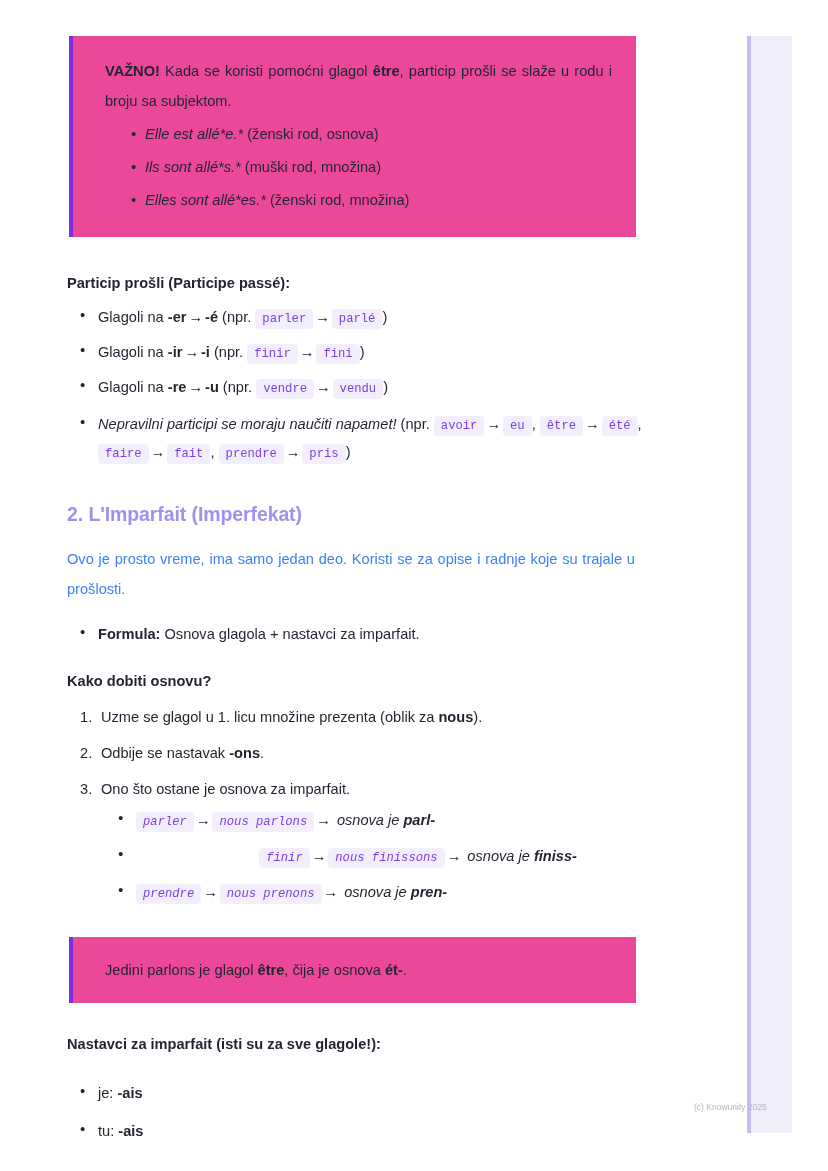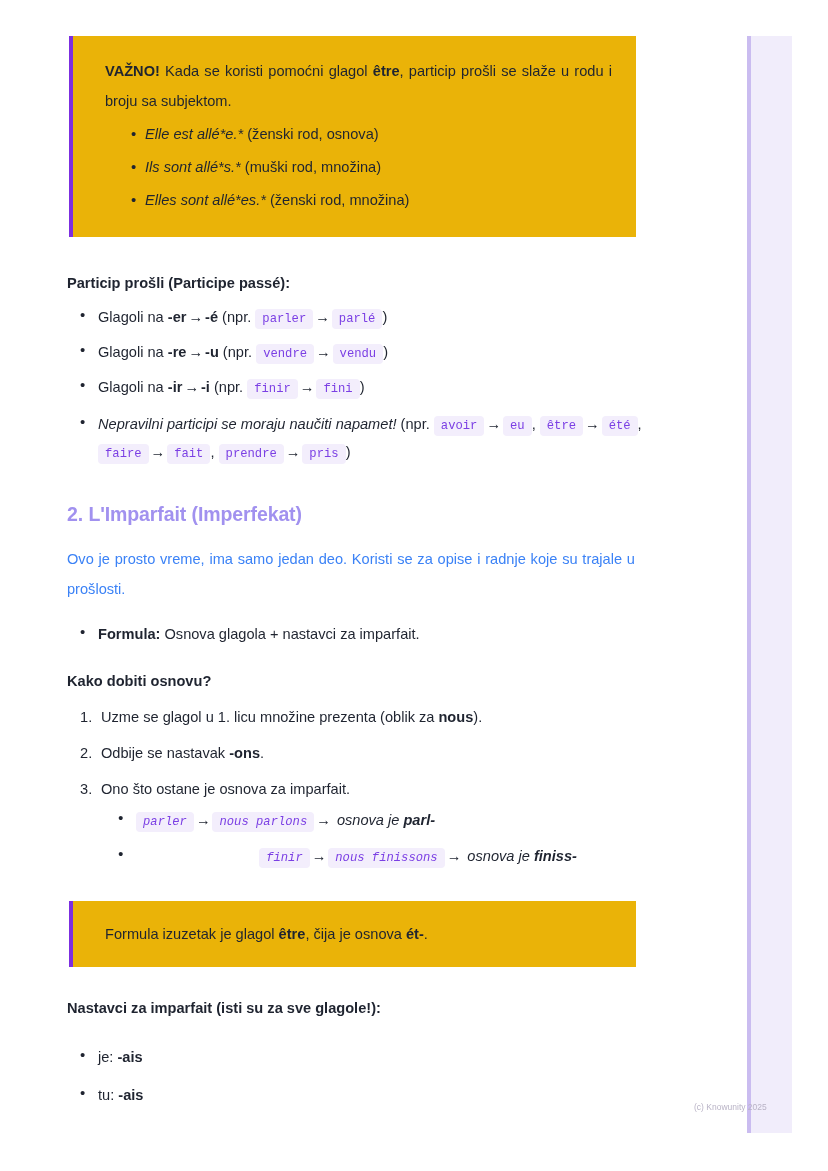--- a/index.html
+++ b/index.html
@@ -34,21 +34,21 @@
     top: 0;
     left: 0;
     width: 700px;
     height: 1171px;
     box-sizing: border-box;
     padding: 36px 0 0 67px;
   }
 
   
   .callout {
-    background: #eab308;
+    background: #ec4899;
     border-left: 4px solid #7c2ee0;
     box-sizing: border-box;
     width: 567px;
     margin-left: 2px;
     padding: 20px 24px 20px 32px;
   }
   .callout.tight {
     padding: 22px 24px 22px 32px;
   }
   .callout p {
@@ -213,24 +213,24 @@
     </ul>
   </div>
 
   <p class="lead-bold">Particip prošli (Participe passé):</p>
 
   <ul class="blist">
     <li>
       <span>Glagoli na </span><b>-er</b><span class="arrow">→</span><b>-é</b><span> (npr. </span><code class="chip">parler</code><span class="arrow">→</span><code class="chip">parlé</code><span>)</span>
     </li>
     <li>
+      <span>Glagoli na </span><b>-ir</b><span class="arrow">→</span><b>-i</b><span> (npr. </span><code class="chip">finir</code><span class="arrow">→</span><code class="chip">fini</code><span>)</span>
+    </li>
+    <li>
       <span>Glagoli na </span><b>-re</b><span class="arrow">→</span><b>-u</b><span> (npr. </span><code class="chip">vendre</code><span class="arrow">→</span><code class="chip">vendu</code><span>)</span>
-    </li>
-    <li>
-      <span>Glagoli na </span><b>-ir</b><span class="arrow">→</span><b>-i</b><span> (npr. </span><code class="chip">finir</code><span class="arrow">→</span><code class="chip">fini</code><span>)</span>
     </li>
     <li style="line-height:26px; width:553px;">
       <i>Nepravilni participi se moraju naučiti napamet!</i><span> (npr. </span><code class="chip">avoir</code><span class="arrow">→</span><code class="chip">eu</code><span>,</span> <code class="chip">être</code><span class="arrow">→</span><code class="chip">été</code><span>,</span> <code class="chip">faire</code><span class="arrow">→</span><code class="chip">fait</code><span>,</span> <code class="chip">prendre</code><span class="arrow">→</span><code class="chip">pris</code><span>)</span>
     </li>
   </ul>
 
   <h2 class="section-title">2. L'Imparfait (Imperfekat)</h2>
 
   <p class="para">Ovo je prosto vreme, ima samo jedan deo. Koristi se za opise i radnje koje su trajale u prošlosti.</p>
 
@@ -251,27 +251,30 @@
     </li>
     <li style="margin-bottom:0;">
       <span>Ono što ostane je osnova za imparfait.</span>
       <ul class="sublist">
         <li style="margin-bottom:12px;">
           <code class="chip">parler</code><span class="arrow">→</span><code class="chip">nous parlons</code><span class="arrow">→</span><span> osnova je </span><b>parl-</b>
         </li>
         <li style="margin-bottom:12px;text-align:center;">
           <code class="chip">finir</code><span class="arrow">→</span><code class="chip">nous finissons</code><span class="arrow">→</span><span> osnova je </span><b>finiss-</b>
         </li>
+        <li style="margin-bottom:0;">
+          <code class="chip">prendre</code><span class="arrow">→</span><code class="chip">nous prenons</code><span class="arrow">→</span><span> osnova je </span><b>pren-</b>
+        </li>
       </ul>
     </li>
   </ol>
 
   <div class="callout tight" style="margin-top:32px;">
     <p style="line-height:22px;">
-      <span>Formula izuzetak je glagol </span><b>être</b><span>, čija je osnova </span><b>ét-</b><span>.</span>
+      <span>Jedini parlons je glagol </span><b>être</b><span>, čija je osnova </span><b>ét-</b><span>.</span>
     </p>
   </div>
 
   <p class="lead-bold" style="margin-top:30px;">Nastavci za imparfait (isti su za sve glagole!):</p>
 
   <ul class="blist" style="margin-top:27px;">
     <li style="margin-bottom:16px;">
       <span>je: </span><b>-ais</b>
     </li>
     <li style="margin-bottom:16px;">

